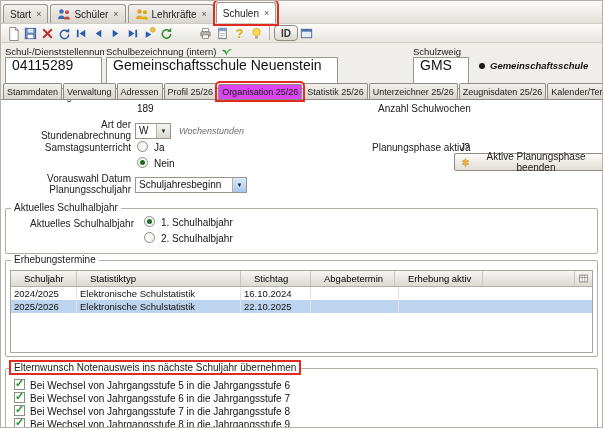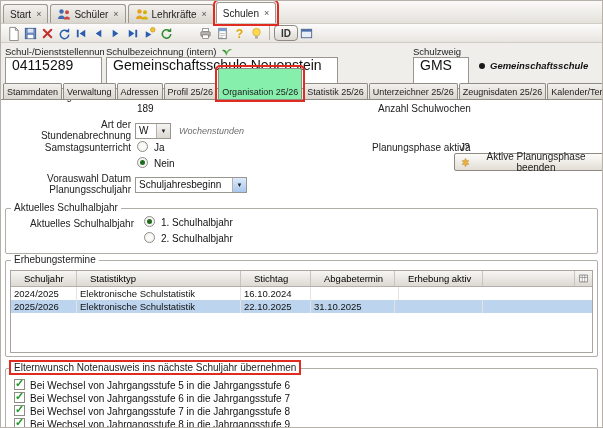--- a/index.html
+++ b/index.html
@@ -35,21 +35,21 @@
   .field { position:absolute; background:#fff; border:1px solid #999690; font-size:14px;
            padding:1px 6px; height:32px; line-height:13px; color:#111; white-space:nowrap; overflow:hidden; }
   .sprout { position:absolute; width:13px; height:13px; }
   .dot { position:absolute; width:6px; height:6px; border-radius:50%; background:#1a1a1a; }
   .branchnote { position:absolute; font-size:9.5px; font-style:italic; font-weight:bold; color:#111; }
 
   
   .stabbar { position:absolute; top:80px; left:0; right:0; height:18px; display:flex; align-items:flex-end; padding-left:2px; }
   .stab { display:inline-block; font-size:9px; padding:3px 3px 2px 3px; border:1px solid #8f8b85; border-bottom:none;
           border-radius:2px 2px 0 0; background:linear-gradient(#f3f1ee,#dad6cf); color:#222; margin-right:1px; white-space:nowrap; }
-  .stab.active { background:#86efac; padding-top:18px; }
+  .stab.active { background:#d946ef; padding-top:2px; }
 
   
   .content { position:absolute; top:98px; left:0; width:603px; height:330px; background:#fff;
              border-top:1px solid #8f8b85; overflow:hidden; }
   .lbl { position:absolute; font-size:10px; color:#222; line-height:11px; }
   .r { text-align:right; }
   .val { position:absolute; font-size:10px; color:#111; }
   .note { position:absolute; font-size:9px; font-style:italic; color:#6e6e6e; }
 
   .combo { position:absolute; background:#fff; border:1px solid #999690; font-size:10px; height:16px;
@@ -316,21 +316,20 @@
           <span class="td c0">2024/2025</span>
           <span class="td c1">Elektronische Schulstatistik</span>
           <span class="td c2">16.10.2024</span>
           <span class="td c4"></span>
           <span class="td tdfill"></span>
         </div>
         <div class="trow sel">
           <span class="td c0">2025/2026</span>
           <span class="td c1">Elektronische Schulstatistik</span>
           <span class="td c2">22.10.2025</span>
-          <span class="td c3">31.10.2025</span>
           <span class="td c4"></span>
           <span class="td tdfill"></span>
         </div>
       </div>
     </div>
 
     <div class="group" style="left:4px; top:268px; width:593px; height:70px;">
       <span class="legend annotated" style="outline-offset:0;">Elternwunsch Notenausweis ins nächste Schuljahr übernehmen</span>
       <span class="check" style="left:8px; top:10px;"></span>
       <div class="val" style="left:24px; top:11px;">Bei Wechsel von Jahrgangsstufe 5 in die Jahrgangsstufe 6</div>

